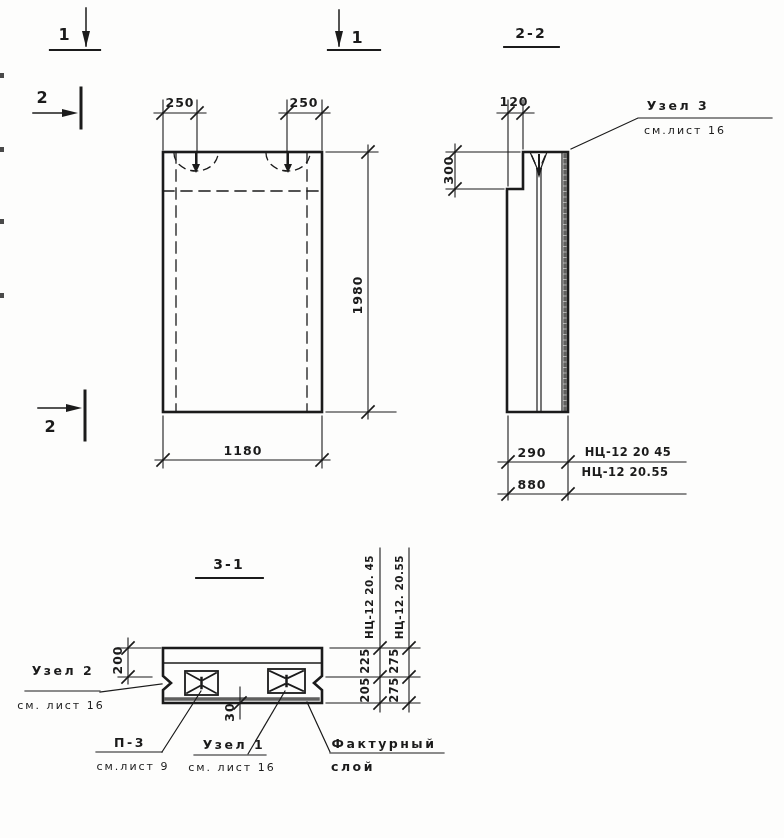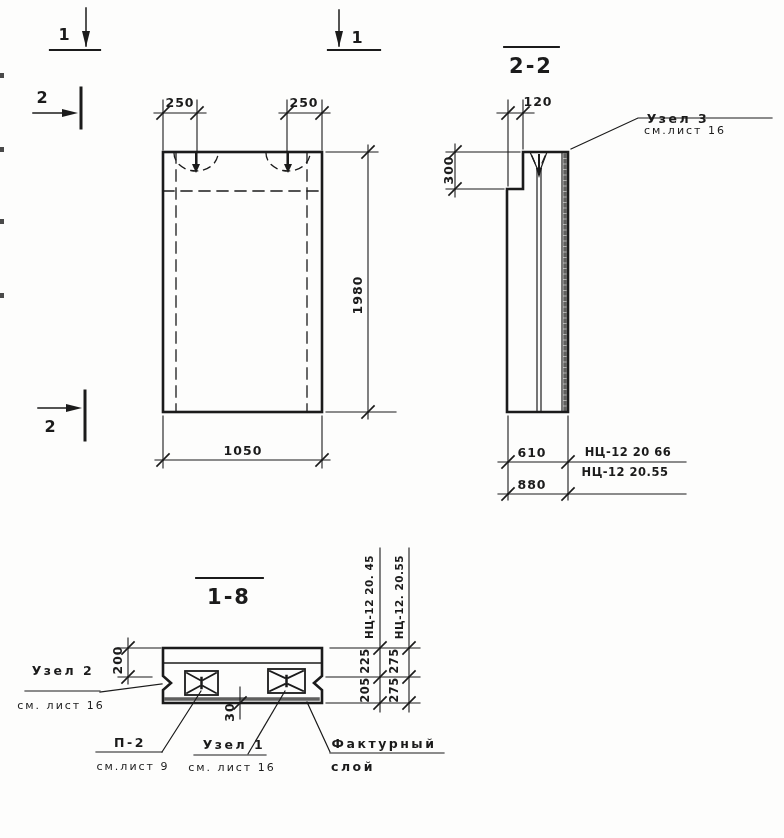--- a/index.html
+++ b/index.html
@@ -15,21 +15,21 @@
   .t{
     position:absolute;
     transform:translate(-50%,-50%);
     white-space:nowrap;
     font-size:13px;
     letter-spacing:1.5px;
     color:#1b1b1b;
   }
   .rot{transform:translate(-50%,-50%) rotate(-90deg);}
   .mk{font-size:16px;font-weight:bold;letter-spacing:0;}
-  .title{font-size:21px;font-weight:bold;letter-spacing:2px;margin-top:33px;}
+  .title{font-size:14px;font-weight:bold;letter-spacing:2px;}
   .lbl{font-size:12.5px;letter-spacing:2.5px;font-weight:bold;}
   .lbl2{font-size:11px;letter-spacing:2px;text-align:center;}
   .dim{font-size:12.5px;letter-spacing:1px;font-weight:bold;}
   .dimv{font-size:11.5px;letter-spacing:0.5px;font-weight:bold;}
   .markv{font-size:10.5px;letter-spacing:0.5px;font-weight:bold;}
 </style>
 </head>
 <body>
 
 <div id="sheet">
@@ -243,39 +243,39 @@
   </svg>
 
   <span class="t mk" style="left:64px;top:34px">1</span>
   <span class="t mk" style="left:357px;top:37px">1</span>
   <span class="t mk" style="left:42px;top:97px">2</span>
   <span class="t mk" style="left:50px;top:426px">2</span>
 
   <span class="t dim" style="left:180px;top:102px">250</span>
   <span class="t dim" style="left:304px;top:102px">250</span>
   <span class="t dim rot" style="left:357px;top:295px">1980</span>
-  <span class="t dim" style="left:243px;top:450px">1050</span>
+  <span class="t dim" style="left:243px;top:450px">1180</span>
 
   <span class="t title" style="left:531px;top:33px">2-2</span>
-  <span class="t dim" style="left:538px;top:101px">120</span>
+  <span class="t dim" style="left:514px;top:101px">120</span>
   <span class="t dim rot" style="left:448px;top:170px">300</span>
-  <span class="t lbl" style="left:678px;top:118px">Узел 3</span>
+  <span class="t lbl" style="left:678px;top:105px">Узел 3</span>
   <span class="t lbl2" style="left:685px;top:130px">см.лист 16</span>
-  <span class="t dim" style="left:532px;top:452px">610</span>
-  <span class="t dimv" style="left:628px;top:452px">НЦ-12 20 66</span>
+  <span class="t dim" style="left:532px;top:452px">290</span>
+  <span class="t dimv" style="left:628px;top:452px">НЦ-12 20 45</span>
   <span class="t dim" style="left:532px;top:484px">880</span>
   <span class="t dimv" style="left:625px;top:472px">НЦ-12 20.55</span>
 
-  <span class="t title" style="left:229px;top:564px">1-8</span>
+  <span class="t title" style="left:229px;top:564px">3-1</span>
   <span class="t dim rot" style="left:117px;top:660px">200</span>
   <span class="t dim rot" style="left:229px;top:712px">30</span>
 
   <span class="t lbl" style="left:63px;top:670px">Узел 2</span>
   <span class="t lbl2" style="left:61px;top:705px">см. лист 16</span>
-  <span class="t lbl" style="left:130px;top:742px">П-2</span>
+  <span class="t lbl" style="left:130px;top:742px">П-3</span>
   <span class="t lbl2" style="left:133px;top:766px">см.лист 9</span>
   <span class="t lbl" style="left:234px;top:744px">Узел 1</span>
   <span class="t lbl2" style="left:232px;top:767px">см. лист 16</span>
   <span class="t lbl" style="left:384px;top:743px">Фактурный</span>
   <span class="t lbl" style="left:353px;top:766px">слой</span>
 
   <span class="t markv rot" style="left:369px;top:597px">НЦ-12 20. 45</span>
   <span class="t markv rot" style="left:399px;top:597px">НЦ-12. 20.55</span>
   <span class="t dimv rot" style="left:365px;top:661px">225</span>
   <span class="t dimv rot" style="left:365px;top:690px">205</span>

